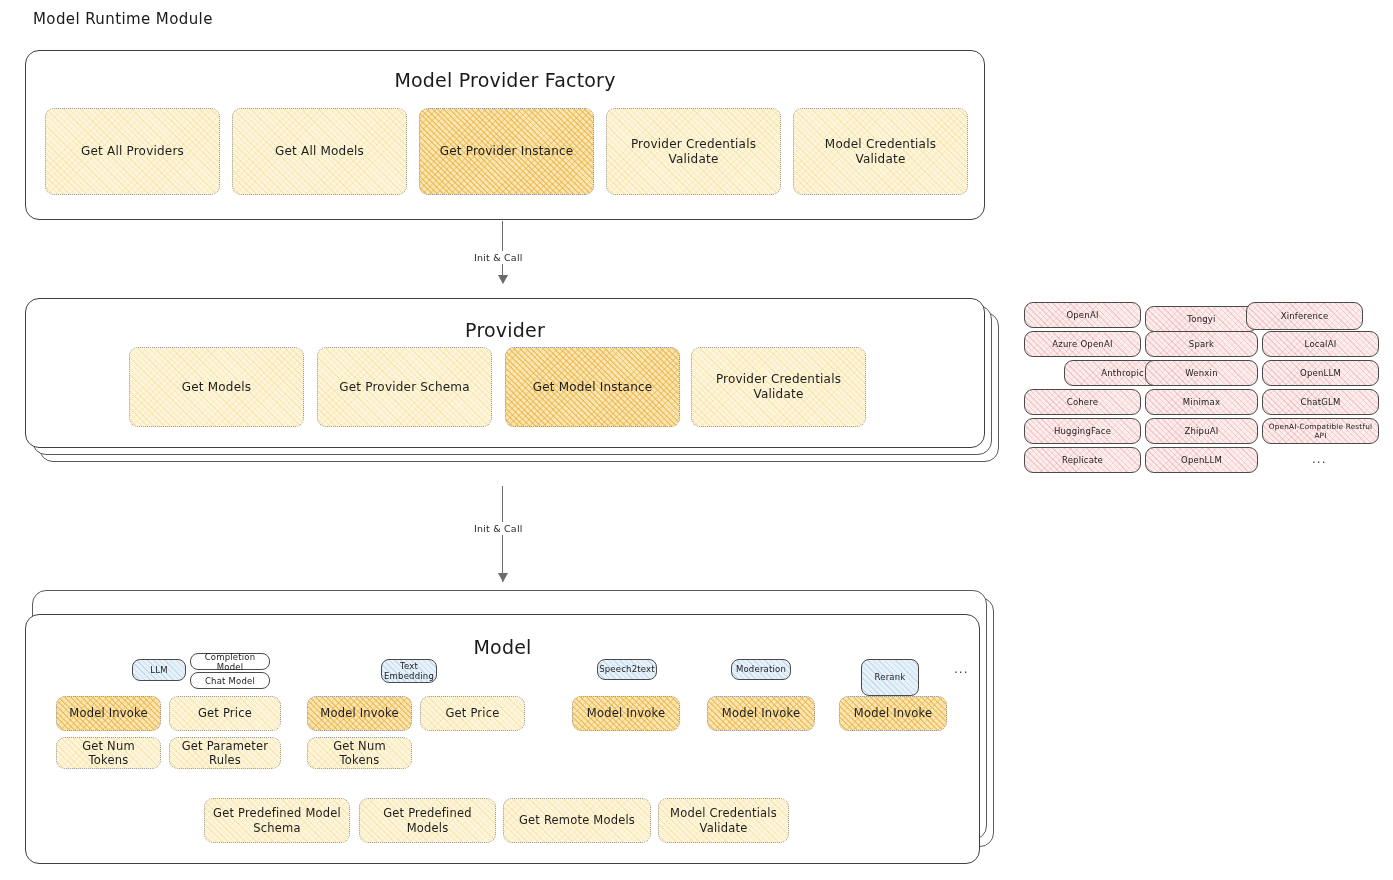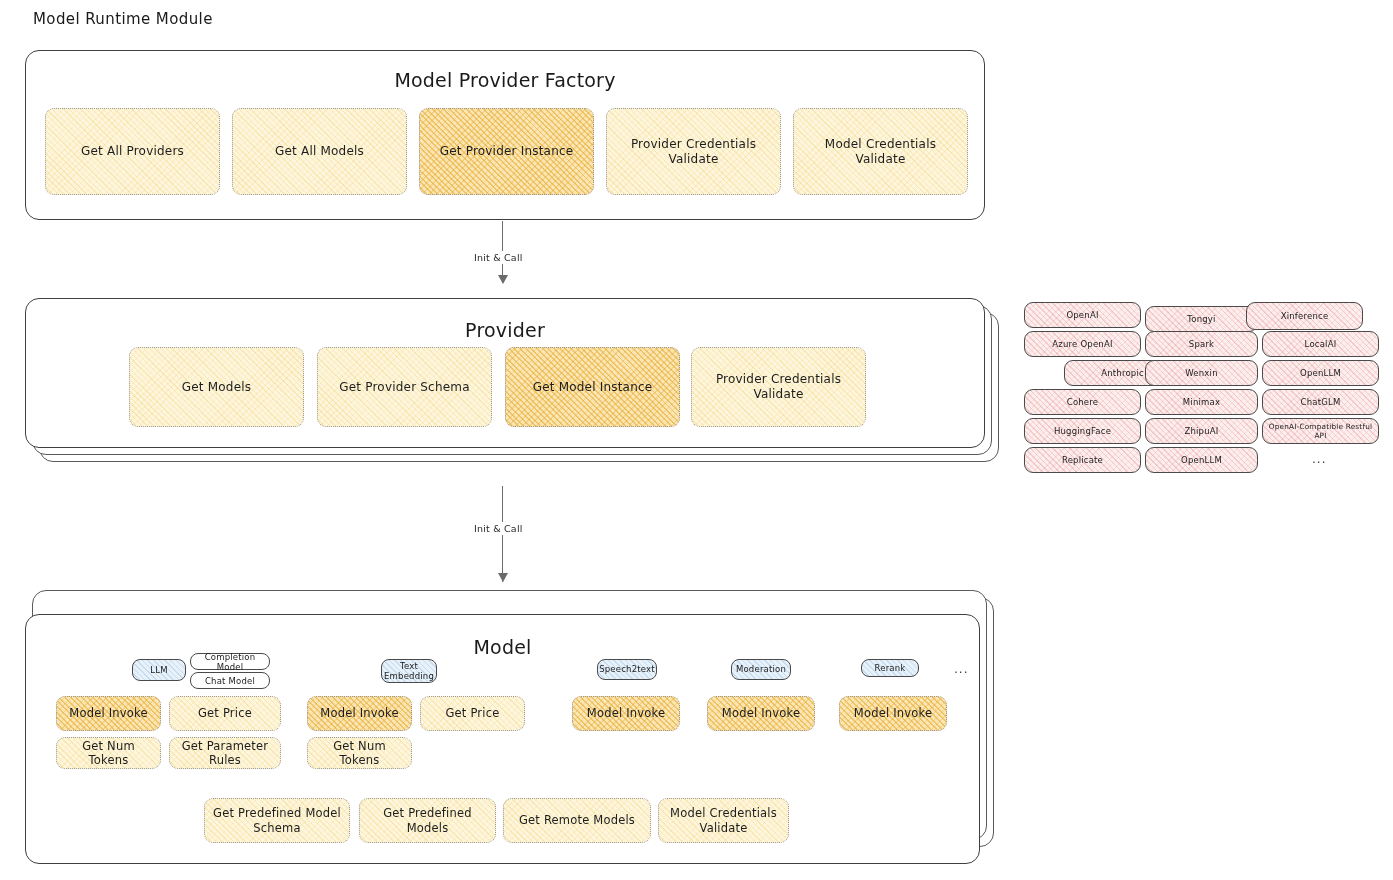--- a/index.html
+++ b/index.html
@@ -261,21 +261,21 @@
   <div class="abs opbox fill-strong hand" style="left:281px; top:81px; width:105px; height:35px; font-size:11.5px;">Model Invoke</div>
   <div class="abs opbox fill-light hand" style="left:394px; top:81px; width:105px; height:35px; font-size:11.5px;">Get Price</div>
   <div class="abs opbox fill-light hand" style="left:281px; top:122px; width:105px; height:32px; font-size:11.5px;">Get Num Tokens</div>
 
   <div class="abs chip-blue hand" style="left:571px; top:44px; width:60px; height:21px;">Speech2text</div>
   <div class="abs opbox fill-strong hand" style="left:546px; top:81px; width:108px; height:35px; font-size:11.5px;">Model Invoke</div>
 
   <div class="abs chip-blue hand" style="left:705px; top:44px; width:60px; height:21px;">Moderation</div>
   <div class="abs opbox fill-strong hand" style="left:681px; top:81px; width:108px; height:35px; font-size:11.5px;">Model Invoke</div>
 
-  <div class="abs chip-blue hand" style="left:835px; top:44px; width:58px; height:18px;">Rerank</div>
+  <div class="abs chip-blue hand" style="left:835px; top:44px; width:58px; height:37px;">Rerank</div>
   <div class="abs opbox fill-strong hand" style="left:813px; top:81px; width:108px; height:35px; font-size:11.5px;">Model Invoke</div>
 
   <div class="ellipsis-mark hand" style="left:928px; top:47px;">...</div>
 
   <div class="abs opbox fill-light hand" style="left:178px; top:183px; width:146px; height:45px; font-size:11.5px;">Get Predefined Model Schema</div>
   <div class="abs opbox fill-light hand" style="left:333px; top:183px; width:137px; height:45px; font-size:11.5px;">Get Predefined Models</div>
   <div class="abs opbox fill-light hand" style="left:477px; top:183px; width:148px; height:45px; font-size:11.5px;">Get Remote Models</div>
   <div class="abs opbox fill-light hand" style="left:632px; top:183px; width:131px; height:45px; font-size:11.5px;">Model Credentials Validate</div>
 </div>
 

